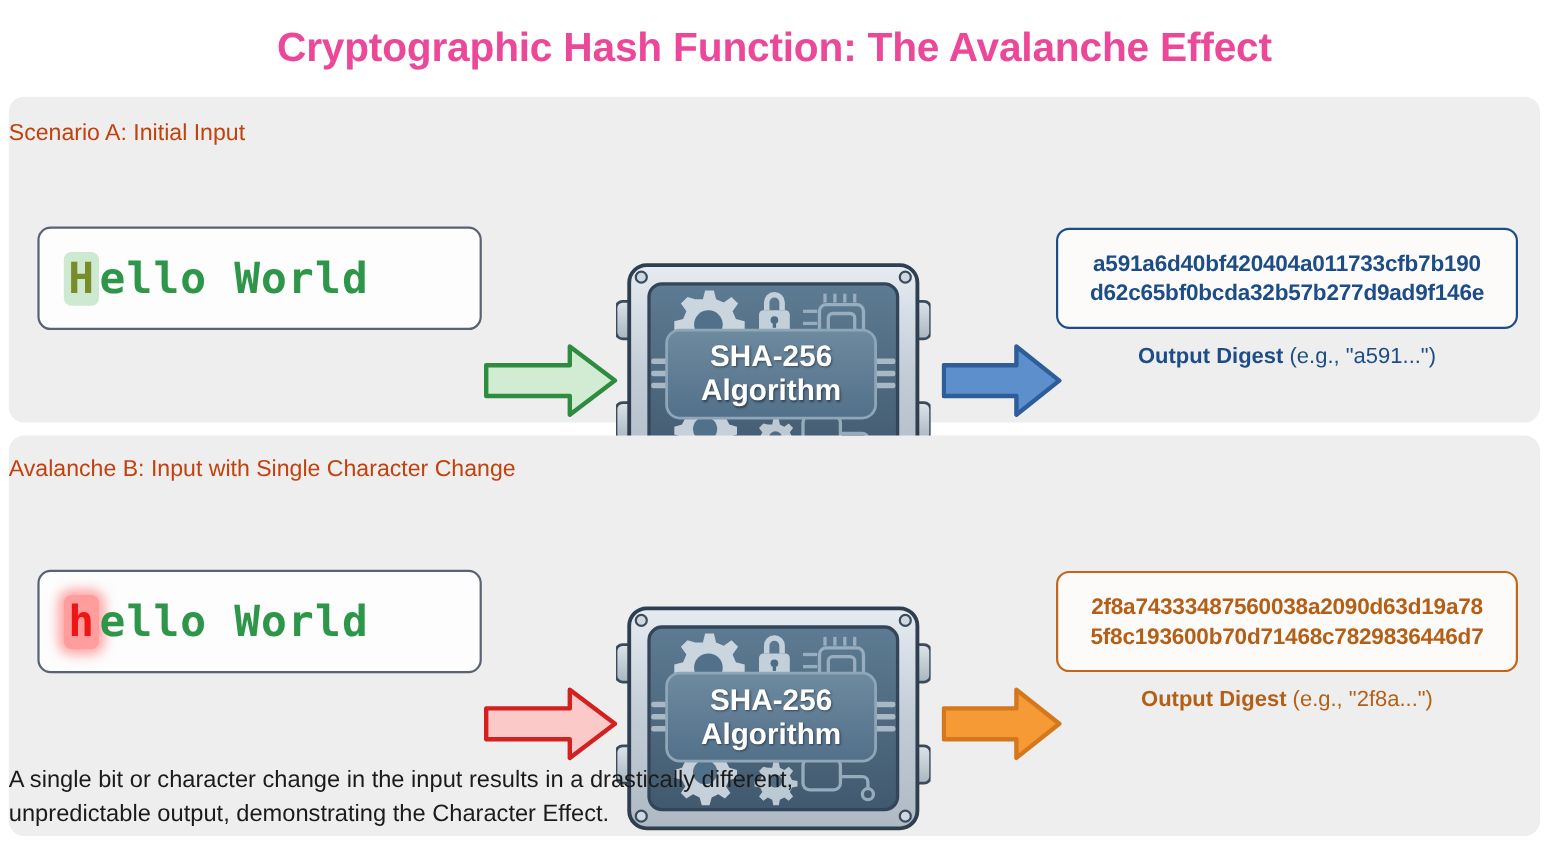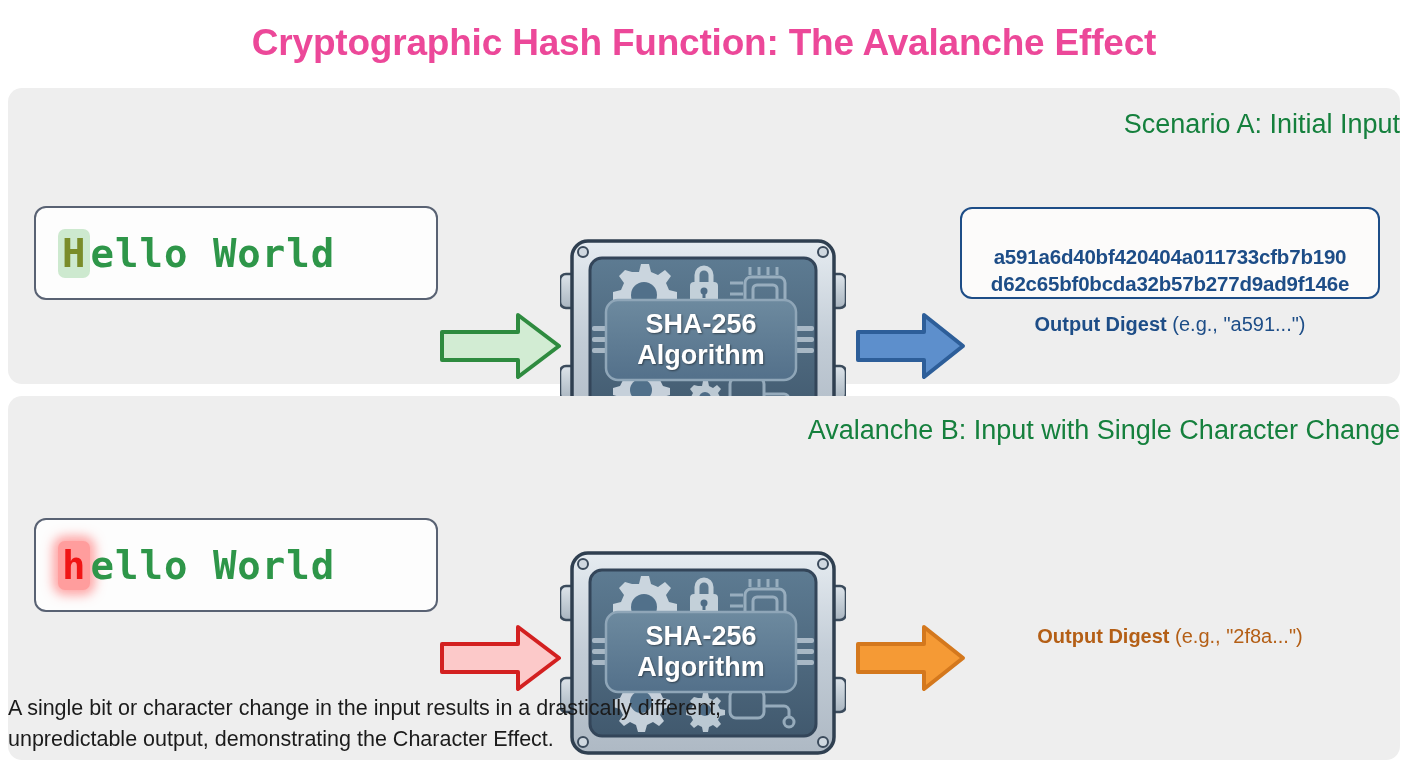--- a/index.html
+++ b/index.html
@@ -21,22 +21,22 @@
   .panel {
     position: absolute; left: 8px; width: 1392px;
     background: #eeeeee;
     border-radius: 14px;
   }
   #panel-a { top: 88px; height: 296px; }
   #panel-b { top: 396px; height: 364px; }
 
   .scenario-head {
     position: absolute; left: 0; width: 1392px;
-    text-align: right;
-    font-size: 27px; color: #15803d;
+    text-align: left;
+    font-size: 21px; color: #c2410c;
   }
   .scenario-head b { font-weight: normal; }
   #head-a { top: 21px; }
   #head-b { top: 19px; }
 
   
   .input-box {
     position: absolute; left: 26px; width: 404px; height: 94px;
     background: #fdfdfd;
     border: 2.5px solid #596273;
@@ -211,21 +211,21 @@
         <span>Algorithm</span>
       </div>
     </div>
 
     <div class="arrow" style="left:848px; top:222px;">
       <svg width="110" height="72" viewBox="0 0 110 72">
         <path d="M2,22 L68,22 L68,5 L107,36 L68,67 L68,50 L2,50 Z" fill="#5d8fcc" stroke="#2d5e99" stroke-width="4" stroke-linejoin="round"></path>
       </svg>
     </div>
 
-    <div class="digest-box" id="digest-a" style="top:119px;justify-content:flex-end;">
+    <div class="digest-box" id="digest-a" style="top:119px;">
       <span>a591a6d40bf420404a011733cfb7b190</span>
       <span>d62c65bf0bcda32b57b277d9ad9f146e</span>
     </div>
     <div class="digest-caption" id="cap-a" style="top:225px;"><b>Output Digest</b><span> (e.g., "a591...")</span></div>
   </div>
 
   <div class="panel" id="panel-b">
 
     <div class="scenario-head" id="head-b"><span>Avalanche B: Input with </span><b>Single Character Change</b></div>
 
@@ -322,20 +322,24 @@
         <span>Algorithm</span>
       </div>
     </div>
 
     <div class="arrow" style="left:848px; top:226px;">
       <svg width="110" height="72" viewBox="0 0 110 72">
         <path d="M2,22 L68,22 L68,5 L107,36 L68,67 L68,50 L2,50 Z" fill="#f59a35" stroke="#d4781d" stroke-width="4" stroke-linejoin="round"></path>
       </svg>
     </div>
 
+    <div class="digest-box" id="digest-b" style="top:123px;">
+      <span>2f8a74333487560038a2090d63d19a78</span>
+      <span>5f8c193600b70d71468c7829836446d7</span>
+    </div>
     <div class="digest-caption" id="cap-b" style="top:229px;"><b>Output Digest</b><span> (e.g., "2f8a...")</span></div>
 
     <div class="footnote" style="top:297px;">
       <div>A single bit or character change in the input results in a drastically different,</div>
       <div>unpredictable output, demonstrating the Character Effect.</div>
     </div>
   </div>
 
 </div>
 

